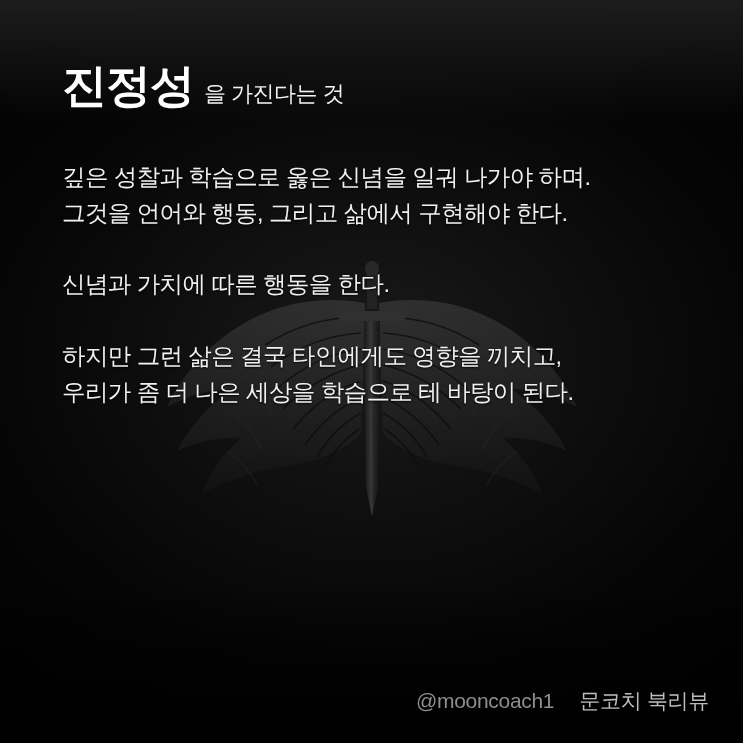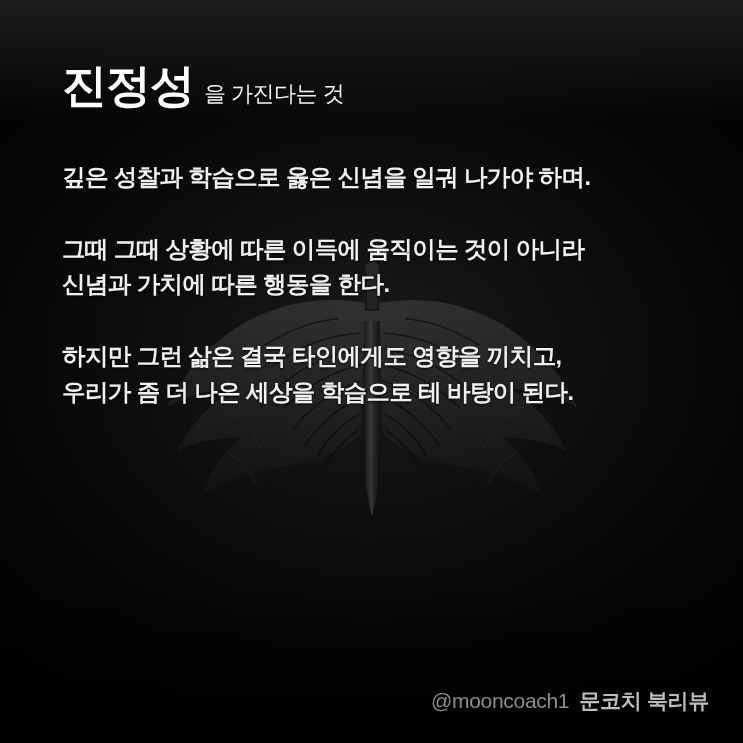--- a/index.html
+++ b/index.html
@@ -91,21 +91,21 @@
   .body-block {
     position: absolute;
     left: 62px;
     top: 160px;
     width: 640px;
   }
   .para {
     margin: 0 0 36px 0;
     color: #f0f0f0;
     font-size: 23.5px;
-    font-weight: 700;
+    font-weight: 400;
     line-height: 1.52;
     letter-spacing: -0.6px;
     text-shadow: 0 1px 2px rgba(0,0,0,0.9);
   }
   .para:last-child { margin-bottom: 11px; }
   .para .line { display: block; }
 
   .source {
     position: absolute;
     left: 64px;
@@ -115,32 +115,32 @@
     font-weight: 400;
     letter-spacing: -0.4px;
   }
 
   .footer {
     position: absolute;
     right: 34px;
     bottom: 28px;
     display: flex;
     align-items: baseline;
-    gap: 10px;
+    gap: 25px;
   }
   .footer .handle {
     color: #8e8e8e;
     font-size: 21px;
     font-weight: 400;
     letter-spacing: -0.3px;
   }
   .footer .name {
     color: #bdbdbd;
     font-size: 21px;
-    font-weight: 700;
+    font-weight: 400;
     letter-spacing: -0.3px;
   }
 </style>
 </head>
 <body>
 
 <div class="canvas">
 
   <div class="bg-gradient"></div>
   <div class="bg-top-fade"></div>
@@ -219,23 +219,23 @@
   <div class="content">
 
     <div class="headline">
       <span class="kw">진정성</span>
       <span class="rest">을 가진다는 것</span>
     </div>
 
     <div class="body-block">
       <p class="para">
         <span class="line">깊은 성찰과 학습으로 옳은 신념을 일궈 나가야 하며.</span>
+        <span class="line">그것을 언어와 행동, 그리고 삶에서 구현해야 한다.</span>
       </p>
       <p class="para">
-        <span class="line">그때 그때 상황에 따른 이득에 움직이는 것이 아니라</span>
         <span class="line">신념과 가치에 따른 행동을 한다.</span>
       </p>
       <p class="para">
         <span class="line">하지만 그런 삶은 결국 타인에게도 영향을 끼치고,</span>
         <span class="line">우리가 좀 더 나은 세상을 학습으로 테 바탕이 된다.</span>
       </p>
     </div>
 
 
     <div class="footer">

